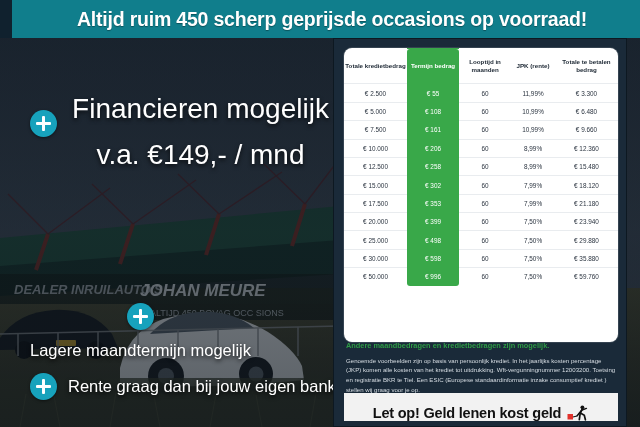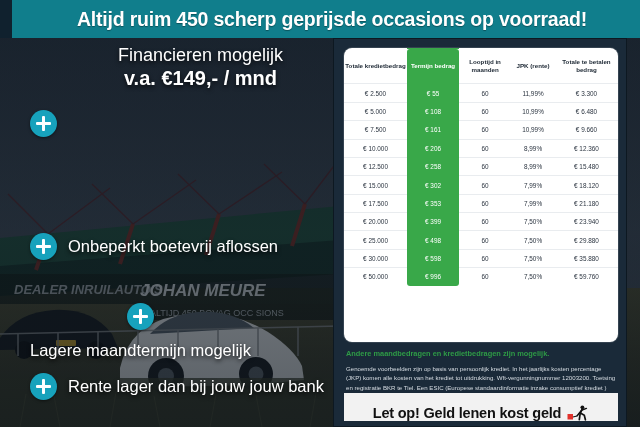--- a/index.html
+++ b/index.html
@@ -31,22 +31,22 @@
 
   
   #leftcol {
     position:absolute; left:0; top:38px; width:345px; height:389px;
   }
   .headline {
     position:absolute; left:58px; top:8px; width:285px;
     color:#ffffff; text-align:center; line-height:1.08;
     text-shadow:0 2px 4px rgba(0,0,0,.75);
   }
-  .headline .l1 { font-size:18px; font-weight:normal; display:block; }
-  .headline .l2 { font-size:20px; font-weight:bold; display:block; margin-top:3px;}
+  .headline .l1 { font-size:28px; font-weight:normal; display:block;margin-top:48px; }
+  .headline .l2 { font-size:28px; font-weight:normal; display:block; margin-top:16px;}
 
   .bullet {
     position:absolute; left:30px; display:flex; align-items:center; gap:11px;
   }
   .plus {
     width:27px; height:27px; border-radius:50%;
     background:#17a2bc; flex:0 0 27px; position:relative;
     box-shadow:0 1px 3px rgba(0,0,0,.5);
   }
   .plus::before, .plus::after {
@@ -90,21 +90,21 @@
   col.c0 { width:23%; } col.c1 { width:19%; }
   col.c2 { width:19%; } col.c3 { width:16%; } col.c4 { width:23%; }
 
   th.hl, td.hl {
     background:#39a849; color:#ffffff; border-top:1px solid #39a849;
   }
   th.hl { border-radius:3px 3px 0 0; }
   tbody tr:last-child td.hl { border-radius:0 0 3px 3px; }
 
   
-  #disc { position:absolute; left:12px; top:310px; width:272px; }
+  #disc { position:absolute; left:12px; top:302px; width:272px; }
   #disc .dh {
     color:#2e9b46; font-size:7.4px; font-weight:bold; line-height:1.3;
     margin-bottom:5px;
   }
   #disc .dp {
     color:#d7dde3; font-size:6.1px; line-height:1.62; text-align:left;
   }
 
   
   #warn {
@@ -222,33 +222,29 @@
 
   <div class="headline">
     <span class="l1">Financieren mogelijk</span>
     <span class="l2">v.a. €149,- / mnd</span>
   </div>
 
   <div class="bullet" id="b0">
     <span class="plus"></span>
   </div>
 
-  <div class="bullet" id="b1">
-    <span class="plus"></span>
-    <span class="btext">Onbeperkt boetevrij aflossen</span>
-  </div>
 
   <div class="bullet" id="b2">
     <span class="plus"></span>
     <span class="btext">Lagere maandtermijn mogelijk</span>
   </div>
 
   <div class="bullet" id="b3">
     <span class="plus"></span>
-    <span class="btext">Rente lager dan bij jouw jouw bank</span>
+    <span class="btext">Rente graag dan bij jouw eigen bank</span>
   </div>
 </div>
 
 <div id="panel">
 
   <div id="card">
     <table>
       <colgroup>
         <col class="c0">
           <col class="c1">

